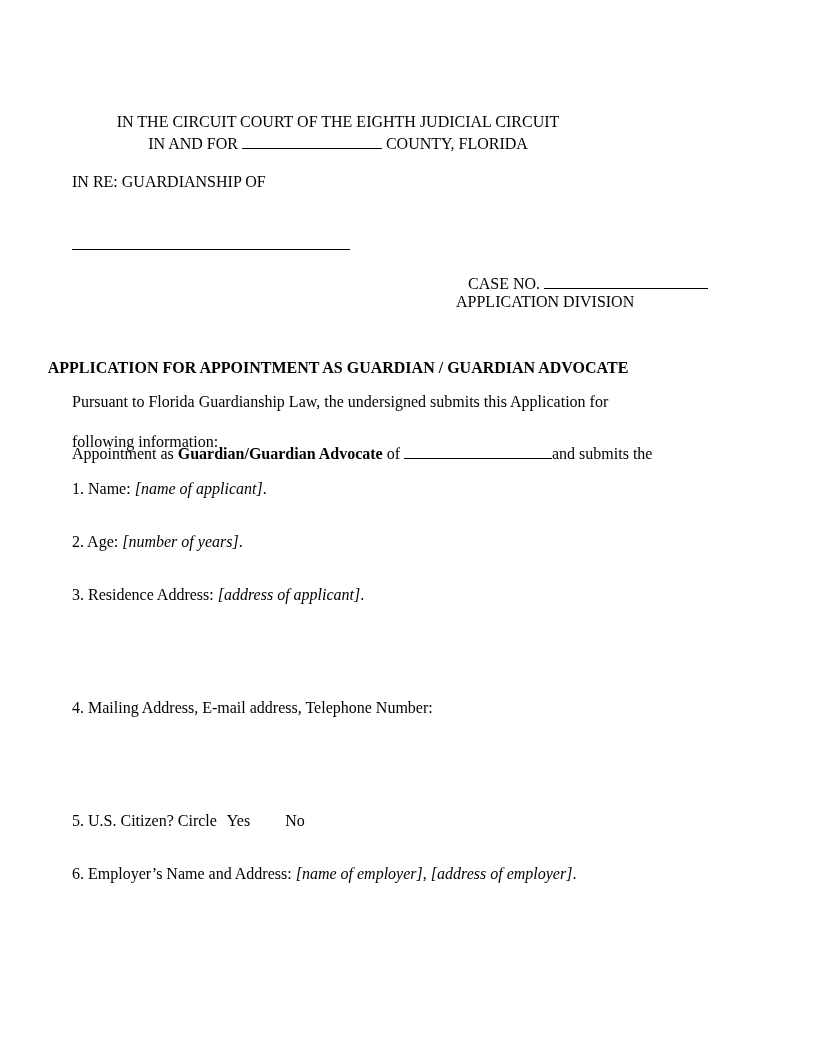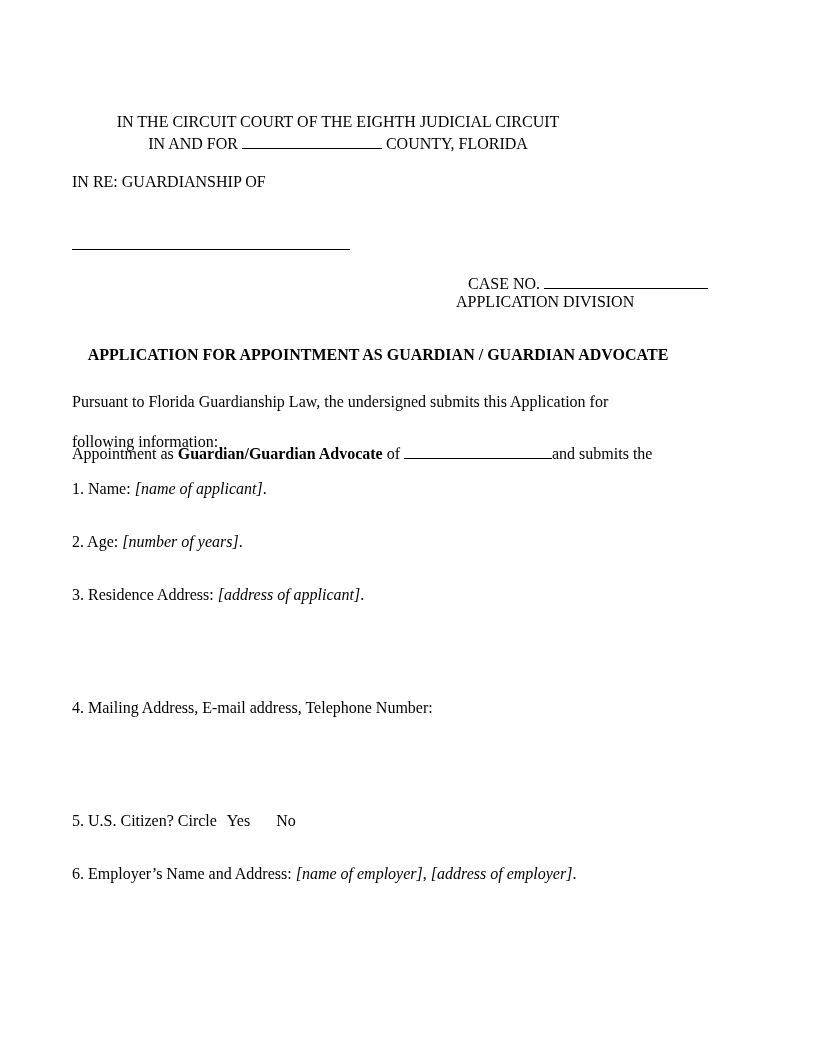--- a/index.html
+++ b/index.html
@@ -29,21 +29,21 @@
   <div class="abs" style="top:172px; left:72px;">IN RE: GUARDIANSHIP OF</div>
 
   <div class="abs" style="top:234px; left:72px; width:278px; border-bottom:1px solid #000; height:15px;"></div>
 
   <div class="abs" style="top:272px; left:444px;margin-left:24px;">
     <span>CASE NO.</span>
     <span class="blank" style="width:164px;"></span>
   </div>
   <div class="abs" style="top:292px; left:456px;">APPLICATION DIVISION</div>
 
-  <div class="abs center bold" style="top:345px;padding-left:40px;">APPLICATION FOR APPOINTMENT AS GUARDIAN / GUARDIAN ADVOCATE</div>
+  <div class="abs center bold" style="top:358px;">APPLICATION FOR APPOINTMENT AS GUARDIAN / GUARDIAN ADVOCATE</div>
 
   <div class="abs" style="top:392px; left:72px;">Pursuant to Florida Guardianship Law, the undersigned submits this Application for</div>
   <div class="abs" style="top:412px; left:72px;margin-top:30px;">
     <span>Appointment as </span><span class="bold">Guardian/Guardian Advocate</span><span> of </span><span class="blank" style="width:148px;"></span><span>and submits the</span>
   </div>
   <div class="abs" style="top:432px; left:72px;">following information:</div>
 
   <div class="abs" style="top:479px; left:72px;">
     <span>1. Name: </span><span class="ital">[name of applicant]</span><span>.</span>
   </div>
@@ -54,20 +54,20 @@
 
   <div class="abs" style="top:585px; left:72px;">
     <span>3. Residence Address: </span><span class="ital">[address of applicant]</span><span>.</span>
   </div>
 
   <div class="abs" style="top:698px; left:72px;">4. Mailing Address, E-mail address, Telephone Number:</div>
 
   <div class="abs" style="top:811px; left:72px;">
     <span>5. U.S. Citizen? Circle</span>
     <span style="margin-left:6px;">Yes</span>
-    <span style="margin-left:22px;">No</span>
+    <span style="margin-left:31px;">No</span>
   </div>
 
   <div class="abs" style="top:864px; left:72px;">
     <span>6. Employer’s Name and Address: </span><span class="ital">[name of employer]</span><span>, </span><span class="ital">[address of employer]</span><span>.</span>
   </div>
 
 </div>
 
 </body></html>

